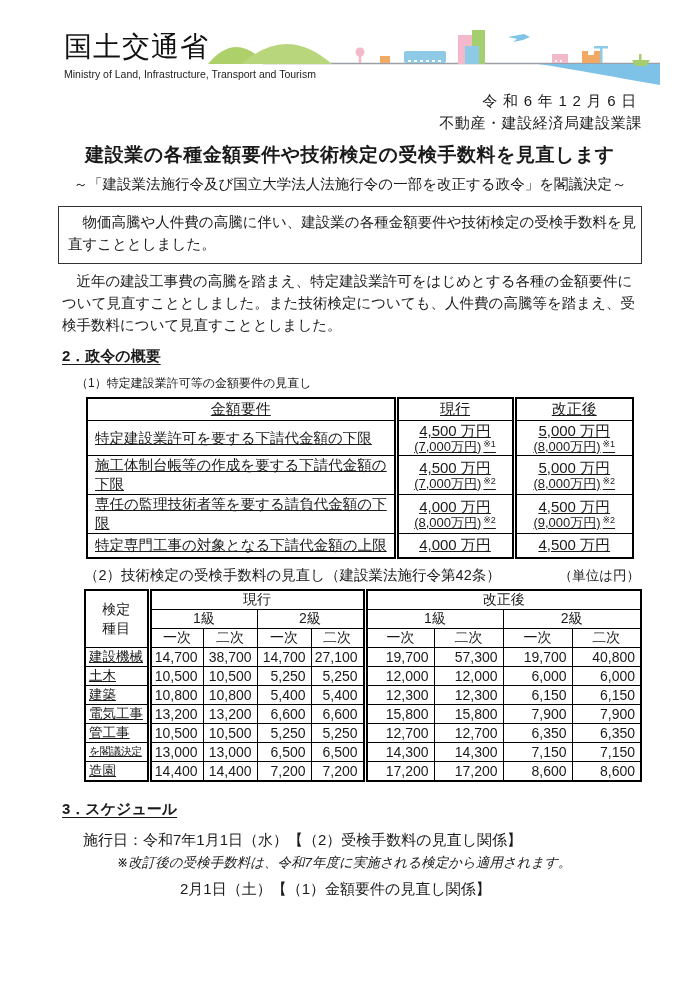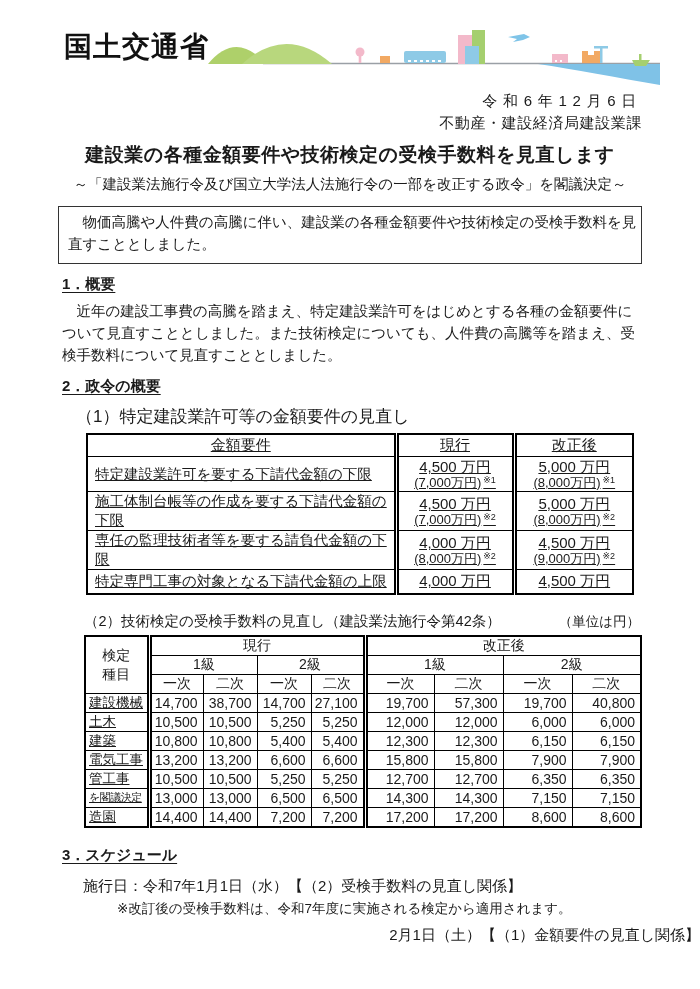--- a/index.html
+++ b/index.html
@@ -7,85 +7,86 @@
   body {
     width: 700px; height: 989px;
     font-family: "Liberation Sans", "DejaVu Sans", sans-serif;
     color: #1a1a1a; overflow: hidden; position: relative;
   }
   .page { width: 700px; height: 989px; background: #fff; position: relative; }
 
   
   .header { position: relative; height: 88px; }
   .logo-block { position: absolute; left: 64px; top: 28px; }
-  .logo-jp { font-size: 28px; font-weight: bold; letter-spacing: 1px; color: #111; }
+  .logo-jp { font-size: 28px; font-weight: normal; letter-spacing: 1px; color: #111; }
   .logo-en { font-size: 10.5px; color: #222; margin-top: 2px; }
   .press { position: absolute; right: 56px; top: 16px; font-size: 21px; color: #3f3f3f; }
   .illus { position: absolute; left: 208px; top: 24px; }
 
   .date-block { text-align: right; padding-right: 58px; margin-top: 4px; }
   .date-line { font-size: 15px; letter-spacing: 0.38em; }
   .dept-line { font-size: 15px; letter-spacing: 0.04em; margin-top: 3px; }
 
   .title { text-align: center; font-size: 19px; font-weight: bold; margin-top: 9px; letter-spacing: 0.5px; }
   .subtitle { text-align: center; font-size: 14.5px; margin-top: 7px; }
 
   .summary-box { margin: 12px 58px 0 58px; border: 1px solid #333; padding: 5px 0 7px 9px;
                  font-size: 14.5px; line-height: 1.5; }
 
   
   .sec-head { margin: 11px 0 0 62px; font-size: 15px; font-weight: bold;
               text-decoration: underline; text-underline-offset: 3px; }
   .sec-body { margin: 6px 58px 0 62px; font-size: 14.5px; line-height: 1.52; }
-  .item-title { margin: 9px 0 0 76px; font-size: 17px; }
+  .item-title { margin: 9px 0 0 76px; font-size: 12px; }
   .law-ref { width: 578px; margin-left: 58px; text-align: right; font-size: 13.5px; margin-top: 3px; }
 
   
   table { border-collapse: collapse; table-layout: fixed; }
   .t1 { margin: 5px 0 0 86px; width: 546px; border: 2px solid #000; font-size: 15px; text-decoration: underline; }
   .t1 th, .t1 td { border: 1px solid #000; }
   .t1 th { font-weight: normal; height: 23px; text-align: center; }
   .t1 td.lbl { text-align: left; padding-left: 7px; font-size: 14.5px; }
   .t1 td.amt-cell { text-align: center; vertical-align: middle; }
   .t1 .bl { border-left: 5px double #000; }
   .t1 tr.r2 { height: 35px; padding-left: 36px; }
   .t1 tr.r1 { height: 24px; }
   .amt { line-height: 1.1; font-size: 15px; }
   .sub { line-height: 1.05; font-size: 13px; }
   .note-sup { font-size: 9px; vertical-align: 4px; margin-left: 2px; }
 
   .t1-note { width: 574px; margin-left: 58px; text-align: right; font-size: 13.5px; margin-top: 5px; }
 
   .item2-row { display: flex; justify-content: space-between; align-items: flex-end;
-               margin: 17px 60px 0 84px; font-size: 14.5px; }
+               margin: 7px 60px 0 84px; font-size: 14.5px; }
   .unit { font-size: 13.5px; }
 
   
   .t2 { margin: 4px 0 0 84px; width: 556px; border: 2px solid #000; font-size: 14px; }
   .t2 th, .t2 td { border: 1px solid #000; }
   .t2 th { font-weight: normal; height: 19px; text-align: center; padding: 0; }
   .t2 td { height: 19px; text-align: right; padding-right: 5px; }
   .t2 td.lbl { text-align: left; padding-left: 3px; padding-right: 0; font-size: 13.5px; text-decoration: underline; }
   .t2 td.lbl.small { font-size: 11px; letter-spacing: -0.5px; }
   .t2 .cat { white-space: pre-line; line-height: 1.35; font-size: 14px; }
   .t2 .bl { border-left: 5px double #000; }
 
   
   .sched1 { margin: 12px 0 0 83px; font-size: 15px; }
-  .sched2 { margin: 4px 0 0 117px; font-size: 13.5px; }
-  .sched3 { margin: 8px 0 0 180px; font-size: 15px; text-align: right; }
+  .sched2 { margin: 4px 0 0 117px; font-size: 13.5px; font-style: italic; }
+  .sched3 { margin: 8px 0 0 180px; font-size: 15px; }
 </style>
 </head>
 <body>
 
 <div class="page">
 
   <div class="header">
     <div class="logo-block">
       <div class="logo-jp">国土交通省</div>
+      <div class="logo-en">Ministry of Land, Infrastructure, Transport and Tourism</div>
     </div>
     <svg class="illus" width="452" height="62" viewBox="0 0 452 62">
       <line x1="55" y1="39.5" x2="452" y2="39.5" stroke="#9aa0a6" stroke-width="1.6"></line>
       <path d="M0,40 Q28,6 58,40 Z" fill="#aed06a"></path>
       <path d="M34,40 Q78,0 124,40 Z" fill="#b8d77d"></path>
       <g>
         <circle cx="152" cy="28" r="4.5" fill="#f3b9ca"></circle>
         <rect x="150.7" y="31" width="2.6" height="8" fill="#f3b9ca"></rect>
       </g>
       <rect x="172" y="32" width="10" height="7" fill="#f2a963"></rect>
@@ -125,21 +126,20 @@
   <div class="date-block">
     <div class="date-line">令和6年12月6日</div>
     <div class="dept-line">不動産・建設経済局建設業課</div>
   </div>
 
   <div class="title">建設業の各種金額要件や技術検定の受検手数料を見直します</div>
   <div class="subtitle">～「建設業法施行令及び国立大学法人法施行令の一部を改正する政令」を閣議決定～</div>
 
   <div class="summary-box">　物価高騰や人件費の高騰に伴い、建設業の各種金額要件や技術検定の受検手数料を見直すこととしました。</div>
 
-  <div class="sec-head">1．概要</div>
   <div class="sec-body">　近年の建設工事費の高騰を踏まえ、特定建設業許可をはじめとする各種の金額要件について見直すこととしました。また技術検定についても、人件費の高騰等を踏まえ、受検手数料について見直すこととしました。</div>
 
   <div class="sec-head">2．政令の概要</div>
   <div class="item-title">（1）特定建設業許可等の金額要件の見直し</div>
 
   <table class="t1">
     <colgroup>
         <col style="width:309px">
         <col style="width:118px">
         <col style="width:119px">

